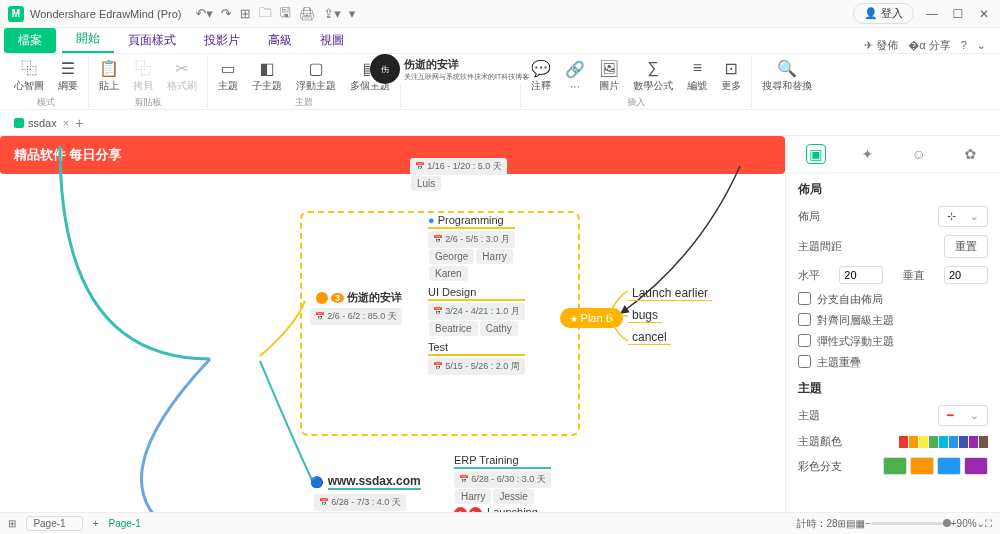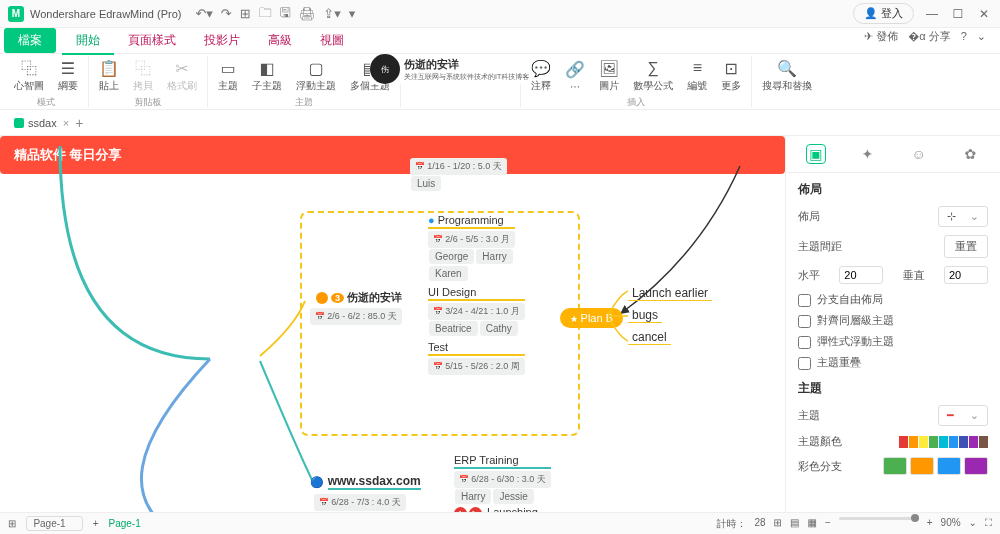--- a/index.html
+++ b/index.html
@@ -5,22 +5,22 @@
 *{box-sizing:border-box;margin:0;padding:0;font-family:"Microsoft YaHei",Arial,sans-serif}
 body{width:1000px;height:534px;overflow:hidden;background:#fff;font-size:12px;color:#333}
 .titlebar{height:28px;display:flex;align-items:center;padding:0 8px;border-bottom:1px solid #eee;background:#fafafa}
 .app-icon{width:16px;height:16px;background:#00c87f;border-radius:3px;margin-right:6px;display:flex;align-items:center;justify-content:center;color:#fff;font-weight:bold;font-size:10px}
 .title{font-size:11px;color:#555}
 .qat{display:flex;gap:8px;margin-left:14px;align-items:center}
 .qat span{color:#777;font-size:13px;cursor:pointer}
 .win-right{margin-left:auto;display:flex;gap:10px;align-items:center}
 .login-btn{border:1px solid #ddd;border-radius:12px;padding:2px 10px;font-size:11px;cursor:pointer;display:flex;align-items:center;gap:3px}
 .win-btn{width:16px;text-align:center;color:#666;cursor:pointer}
-.menubar{height:26px;display:flex;align-items:flex-start;border-bottom:1px solid #eee;padding:0 4px}
-.menu-item{padding:4px 14px;font-size:12px;color:#be185d;cursor:pointer}
+.menubar{height:26px;display:flex;align-items:flex-end;border-bottom:1px solid #eee;padding:0 4px}
+.menu-item{padding:4px 14px;font-size:12px;color:#4c1d95;cursor:pointer}
 .menu-item.file{background:#00c87f;color:#fff;border-radius:3px;margin-right:6px}
 .menu-item.active{color:#00a86b;border-bottom:2px solid #00c87f}
 .menu-right{margin-left:auto;display:flex;gap:10px;align-items:center;padding-right:10px;color:#666;font-size:11px}
 .menu-right span{cursor:pointer}
 .ribbon{height:56px;display:flex;border-bottom:1px solid #eee;padding:2px 4px;background:#fff}
 .rgroup{display:flex;flex-direction:column;align-items:center;padding:0 4px;border-right:1px solid #eee}
 .rgroup:last-child{border-right:none}
 .rrow{display:flex;gap:2px}
 .rbtn{display:flex;flex-direction:column;align-items:center;justify-content:center;padding:2px 6px;cursor:pointer;min-width:32px}
 .rbtn.disabled{opacity:.4}
@@ -59,30 +59,30 @@
 .sb-tabs{display:flex;justify-content:space-around;padding:8px 4px;border-bottom:1px solid #eee}
 .sb-tab{width:20px;height:20px;display:flex;align-items:center;justify-content:center;cursor:pointer;color:#888;font-size:14px}
 .sb-tab.active{color:#00c87f;border:1px solid #00c87f;border-radius:4px}
 .sb-body{padding:8px 12px;overflow-y:auto}
 .sb-h{font-size:12px;font-weight:bold;margin-bottom:8px}
 .sb-row{display:flex;align-items:center;justify-content:space-between;margin-bottom:8px;font-size:11px;color:#555}
 .sb-sel{border:1px solid #ddd;border-radius:3px;padding:3px 8px;min-width:50px;font-size:11px;cursor:pointer;display:flex;align-items:center;gap:4px}
 .sb-sel::after{content:'⌄';margin-left:auto;color:#999}
 .sb-btn{border:1px solid #ddd;border-radius:3px;padding:3px 10px;font-size:11px;cursor:pointer}
 .sb-input{border:1px solid #ddd;border-radius:3px;padding:2px 4px;width:44px;font-size:11px}
-.sb-chk{display:flex;align-items:flex-end;gap:6px;margin-bottom:6px;font-size:11px;color:#555}
+.sb-chk{display:flex;align-items:flex-start;gap:6px;margin-bottom:6px;font-size:11px;color:#555}
 .sb-chk input{cursor:pointer}
 .color-strip{display:flex;gap:1px}
 .color-strip span{width:9px;height:12px}
 .theme-patches{display:flex;gap:3px}
 .theme-patch{width:24px;height:18px;border:1px solid #ddd;border-radius:2px;cursor:pointer}
 .statusbar{height:22px;border-top:1px solid #eee;display:flex;align-items:center;padding:0 8px;font-size:10px;color:#666;background:#fafafa}
 .sb-left{display:flex;gap:10px;align-items:center}
 .page-sel{border:1px solid #ddd;border-radius:3px;padding:1px 16px 1px 6px;cursor:pointer}
-.sb-right{margin-left:auto;display:flex;gap:8px;}
+.sb-right{margin-left:auto;display:flex;align-items:center}
 .zoom-track{width:80px;height:3px;background:#ddd;border-radius:2px;position:relative}
 .zoom-thumb{position:absolute;width:8px;height:8px;background:#888;border-radius:50%;top:-3px;left:72px}
 svg.connector{position:absolute;pointer-events:none}
 .num-badge{display:inline-block;width:13px;height:13px;border-radius:50%;color:#fff;font-size:8px;text-align:center;line-height:13px;margin-right:2px}
 </style>
 </head>
 <body>
 
 <div class="titlebar">
   <div class="app-icon">M</div>

